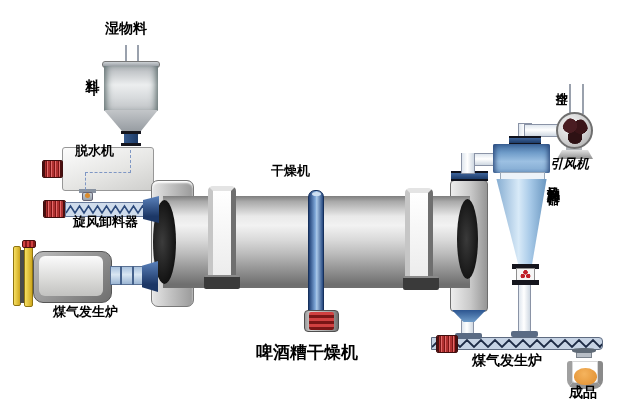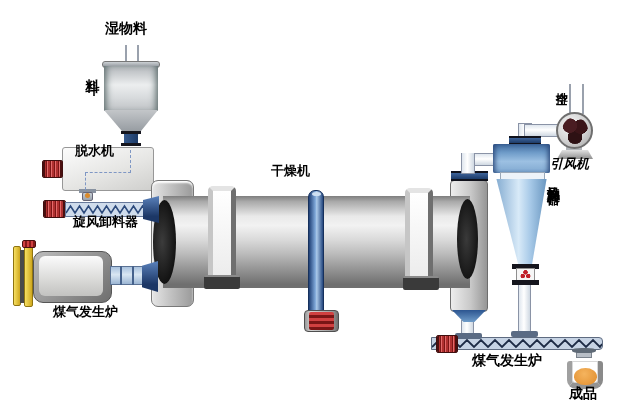--- a/index.html
+++ b/index.html
@@ -157,15 +157,16 @@
   <div class="lbl" style="left:105px;top:20px;font-size:14px;">湿物料</div>
   <div class="lbl vlbl" style="left:85px;top:68px;font-size:14px;letter-spacing:3px;">料斗</div>
   <div class="lbl" style="left:75px;top:144px;">脱水机</div>
   <div class="lbl" style="left:73px;top:215px;">旋风卸料器</div>
   <div class="lbl" style="left:29px;top:305px;margin-left:24px;">煤气发生炉</div>
   <div class="lbl" style="left:255px;top:164px;margin-left:16px;">干燥机</div>
   <div class="lbl vlbl" style="left:554px;top:82px;font-size:12px;letter-spacing:1px;">排空</div>
   <div class="lbl" style="left:550px;top:157px;font-style:italic;">引风机</div>
   <div class="lbl vlbl" style="left:545px;top:175px;letter-spacing:2px;">旋风卸料器</div>
   <div class="lbl" style="left:472px;top:352px;font-size:14px;">煤气发生炉</div>
-  <div class="lbl" style="left:569px;top:385px;font-size:14px;">成品</div>
+  <div class="lbl" style="left:569px;top:385px;font-size:14px;font-family:Liberation Serif, serif;">成品</div>
+  <div class="lbl" style="left:256px;top:343px;font-size:17px;">啤酒糟干燥机</div>
 
 </div>
 
 </body></html>

